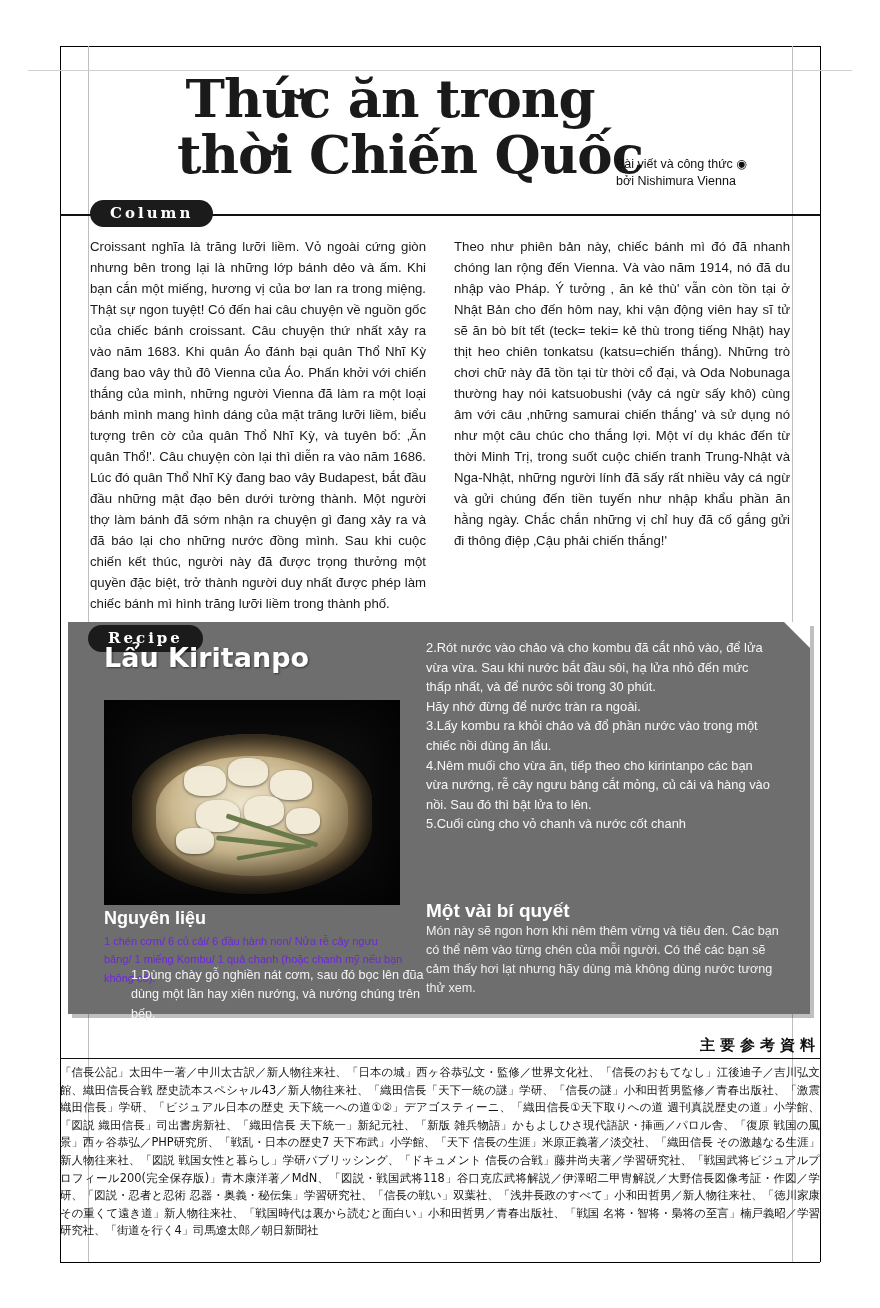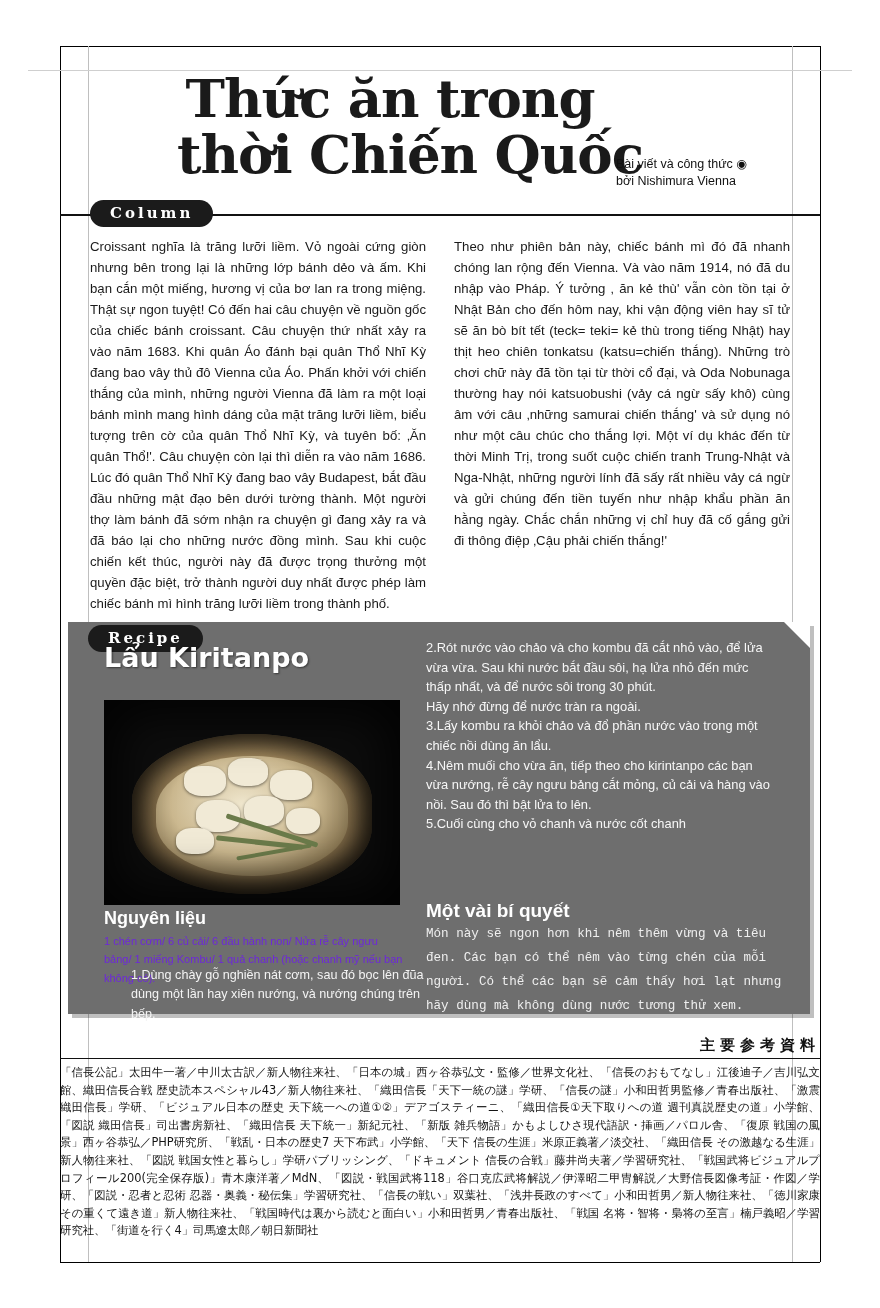--- a/index.html
+++ b/index.html
@@ -236,23 +236,22 @@
     z-index: 5;
   }
   .tips .h {
     font-size: 19px;
     font-weight: bold;
     color: #ffffff;
     margin-bottom: 0;
   }
   .tips .t {
     font-size: 12.6px;
-    line-height: 24px;
+    line-height: 19px;
     color: #efefef;
-    font-family: Liberation Mono, monospace;
   }
 
   
   .ref-head {
     position: absolute;
     right: 60px;
     top: 1036px;
     font-size: 15px;
     font-weight: bold;
     letter-spacing: 5px;

